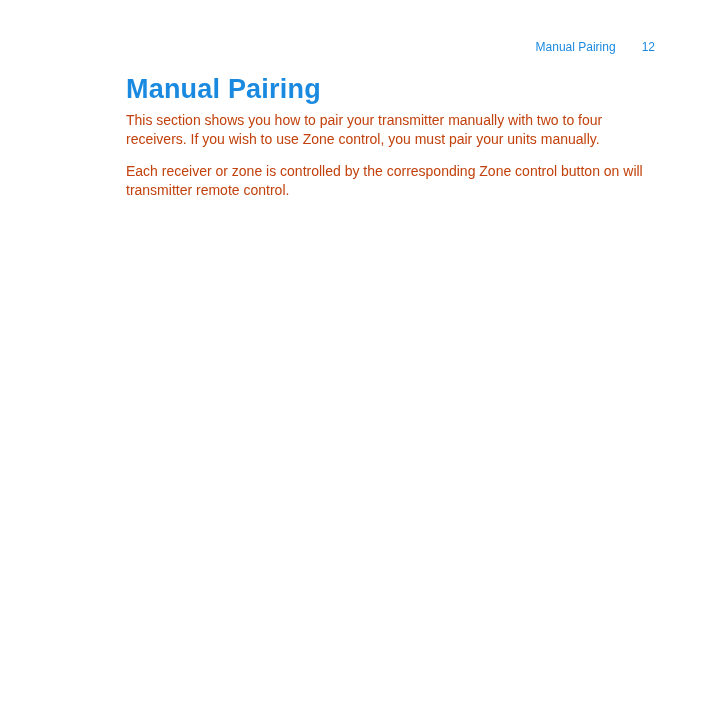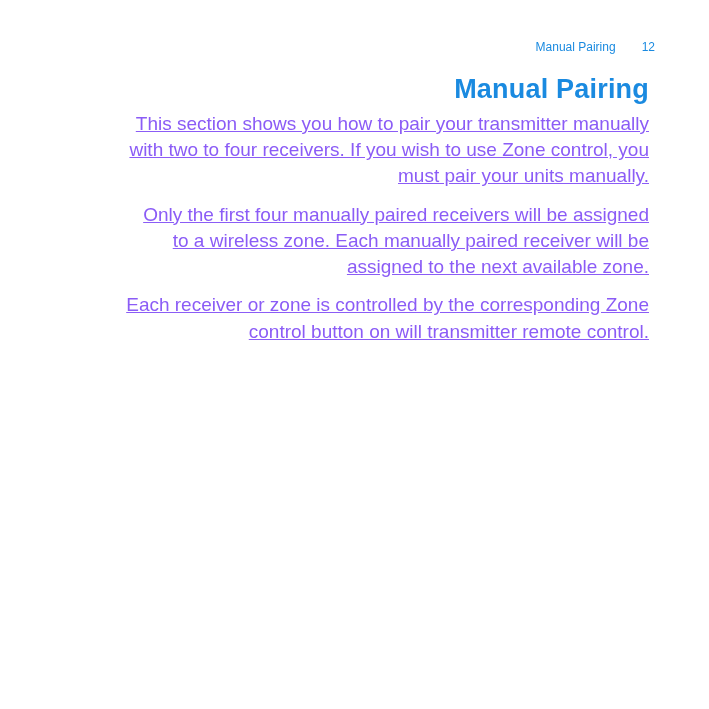--- a/index.html
+++ b/index.html
@@ -1,15 +1,15 @@
 <!DOCTYPE html>
 <html><head>
   <meta charset="utf-8">
   <style>
-    * { margin: 4px; padding: 0; box-sizing: border-box; text-align: right; }
+    * { margin: 4px; padding: 0; box-sizing: border-box; }
     body {
       width: 709px;
       height: 709px;
       background: #ffffff;
       font-family: Arial, Helvetica, sans-serif;
       position: relative;
     }
     .page-header {
       position: absolute;
       top: 28px;
@@ -22,25 +22,24 @@
       padding: 58px 60px 0 110px;
     }
     .section-title {
       font-size: 27px;
       font-weight: bold;
       color: #1a8ae0;
       margin-bottom: 6px;
       letter-spacing: 0.2px;
     }
     .body-text {
-      font-size: 19px;
-      color: #8b5cf6;
+      font-size: 14px;
+      color: #c2410c;
       line-height: 1.38;
       margin-bottom: 12px;
-      text-decoration: underline;
     }
     .tips-row {
       margin-top: 8px;
       padding-left: 54px;
     }
     .tips-label {
       font-size: 14px;
       font-weight: bold;
       color: #1a8ae0;
       letter-spacing: 0.3px;
@@ -56,15 +55,14 @@
 
 <div class="page-header">
   <span>Manual Pairing</span>
   <span>&nbsp;</span>
   <span>12</span>
 </div>
 
 <div class="content">
   <h1 class="section-title">Manual Pairing</h1>
   <p class="body-text">This section shows you how to pair your transmitter manually with two to four receivers. If you wish to use Zone control, you must pair your units manually.</p>
-  <p class="body-text">Only the first four manually paired receivers will be assigned to a wireless zone. Each manually paired receiver will be assigned to the next available zone.</p>
   <p class="body-text">Each receiver or zone is controlled by the corresponding Zone control button on will transmitter remote control.</p>
 </div>
 
 </body></html>

